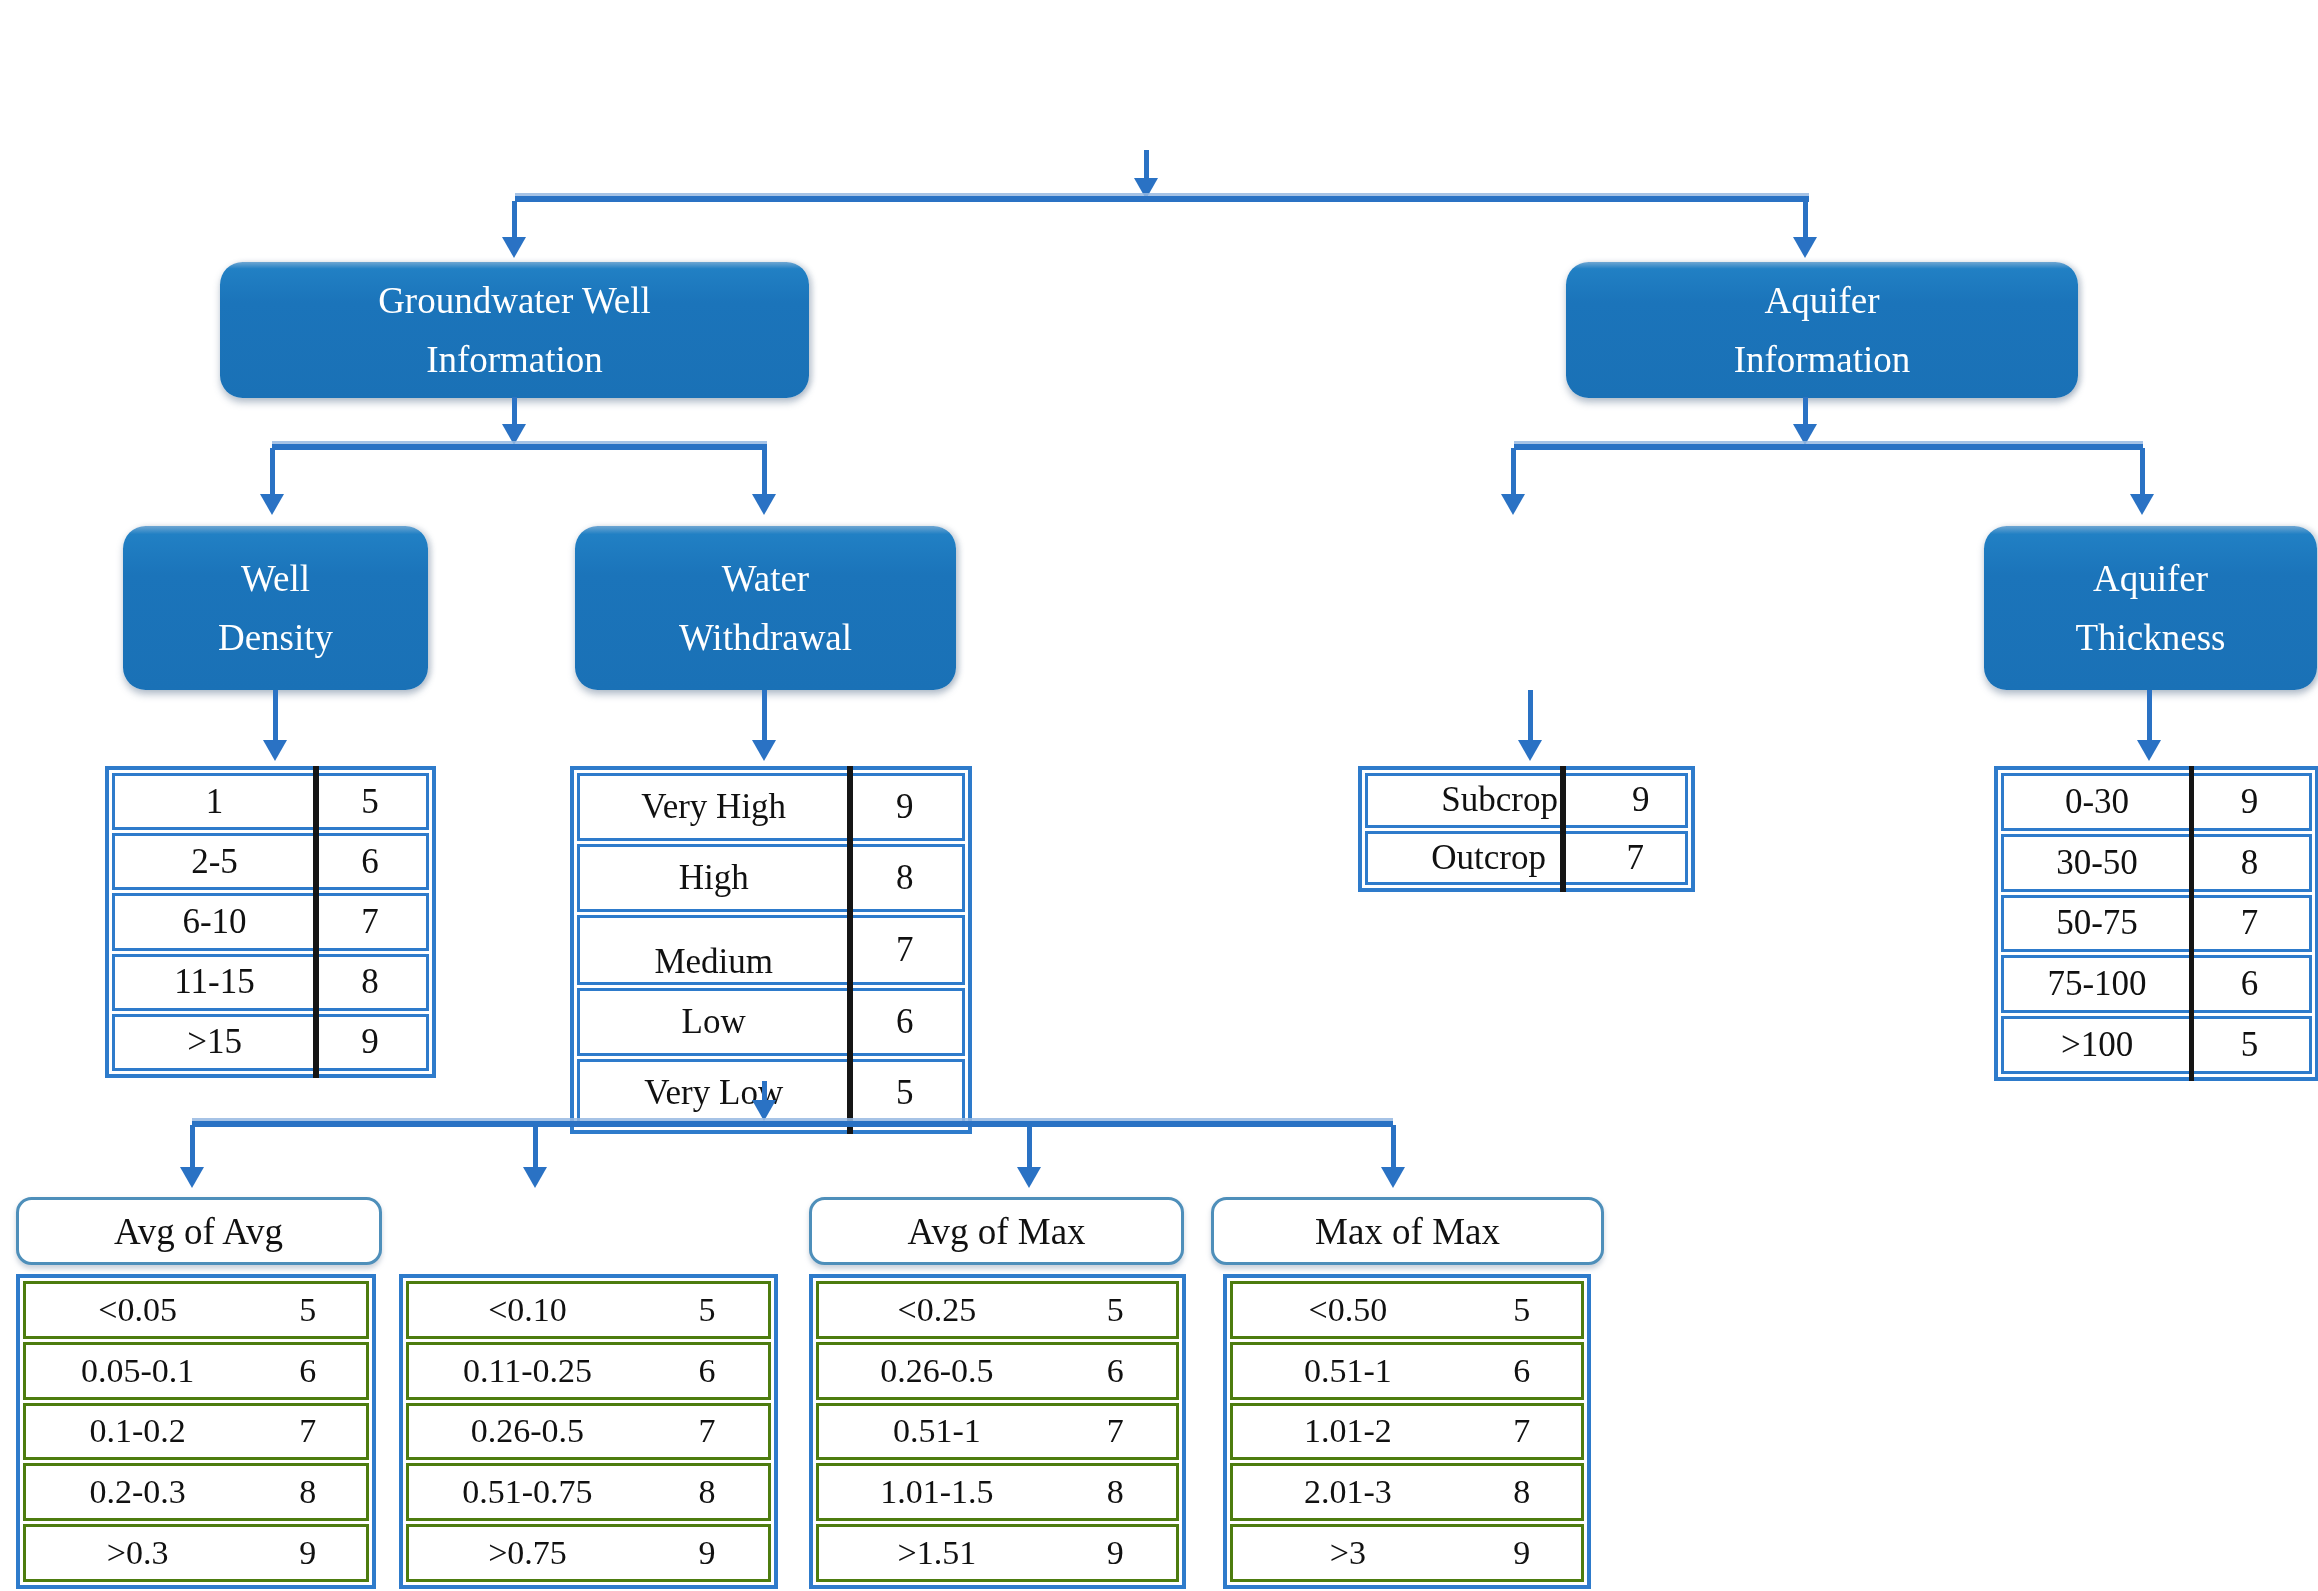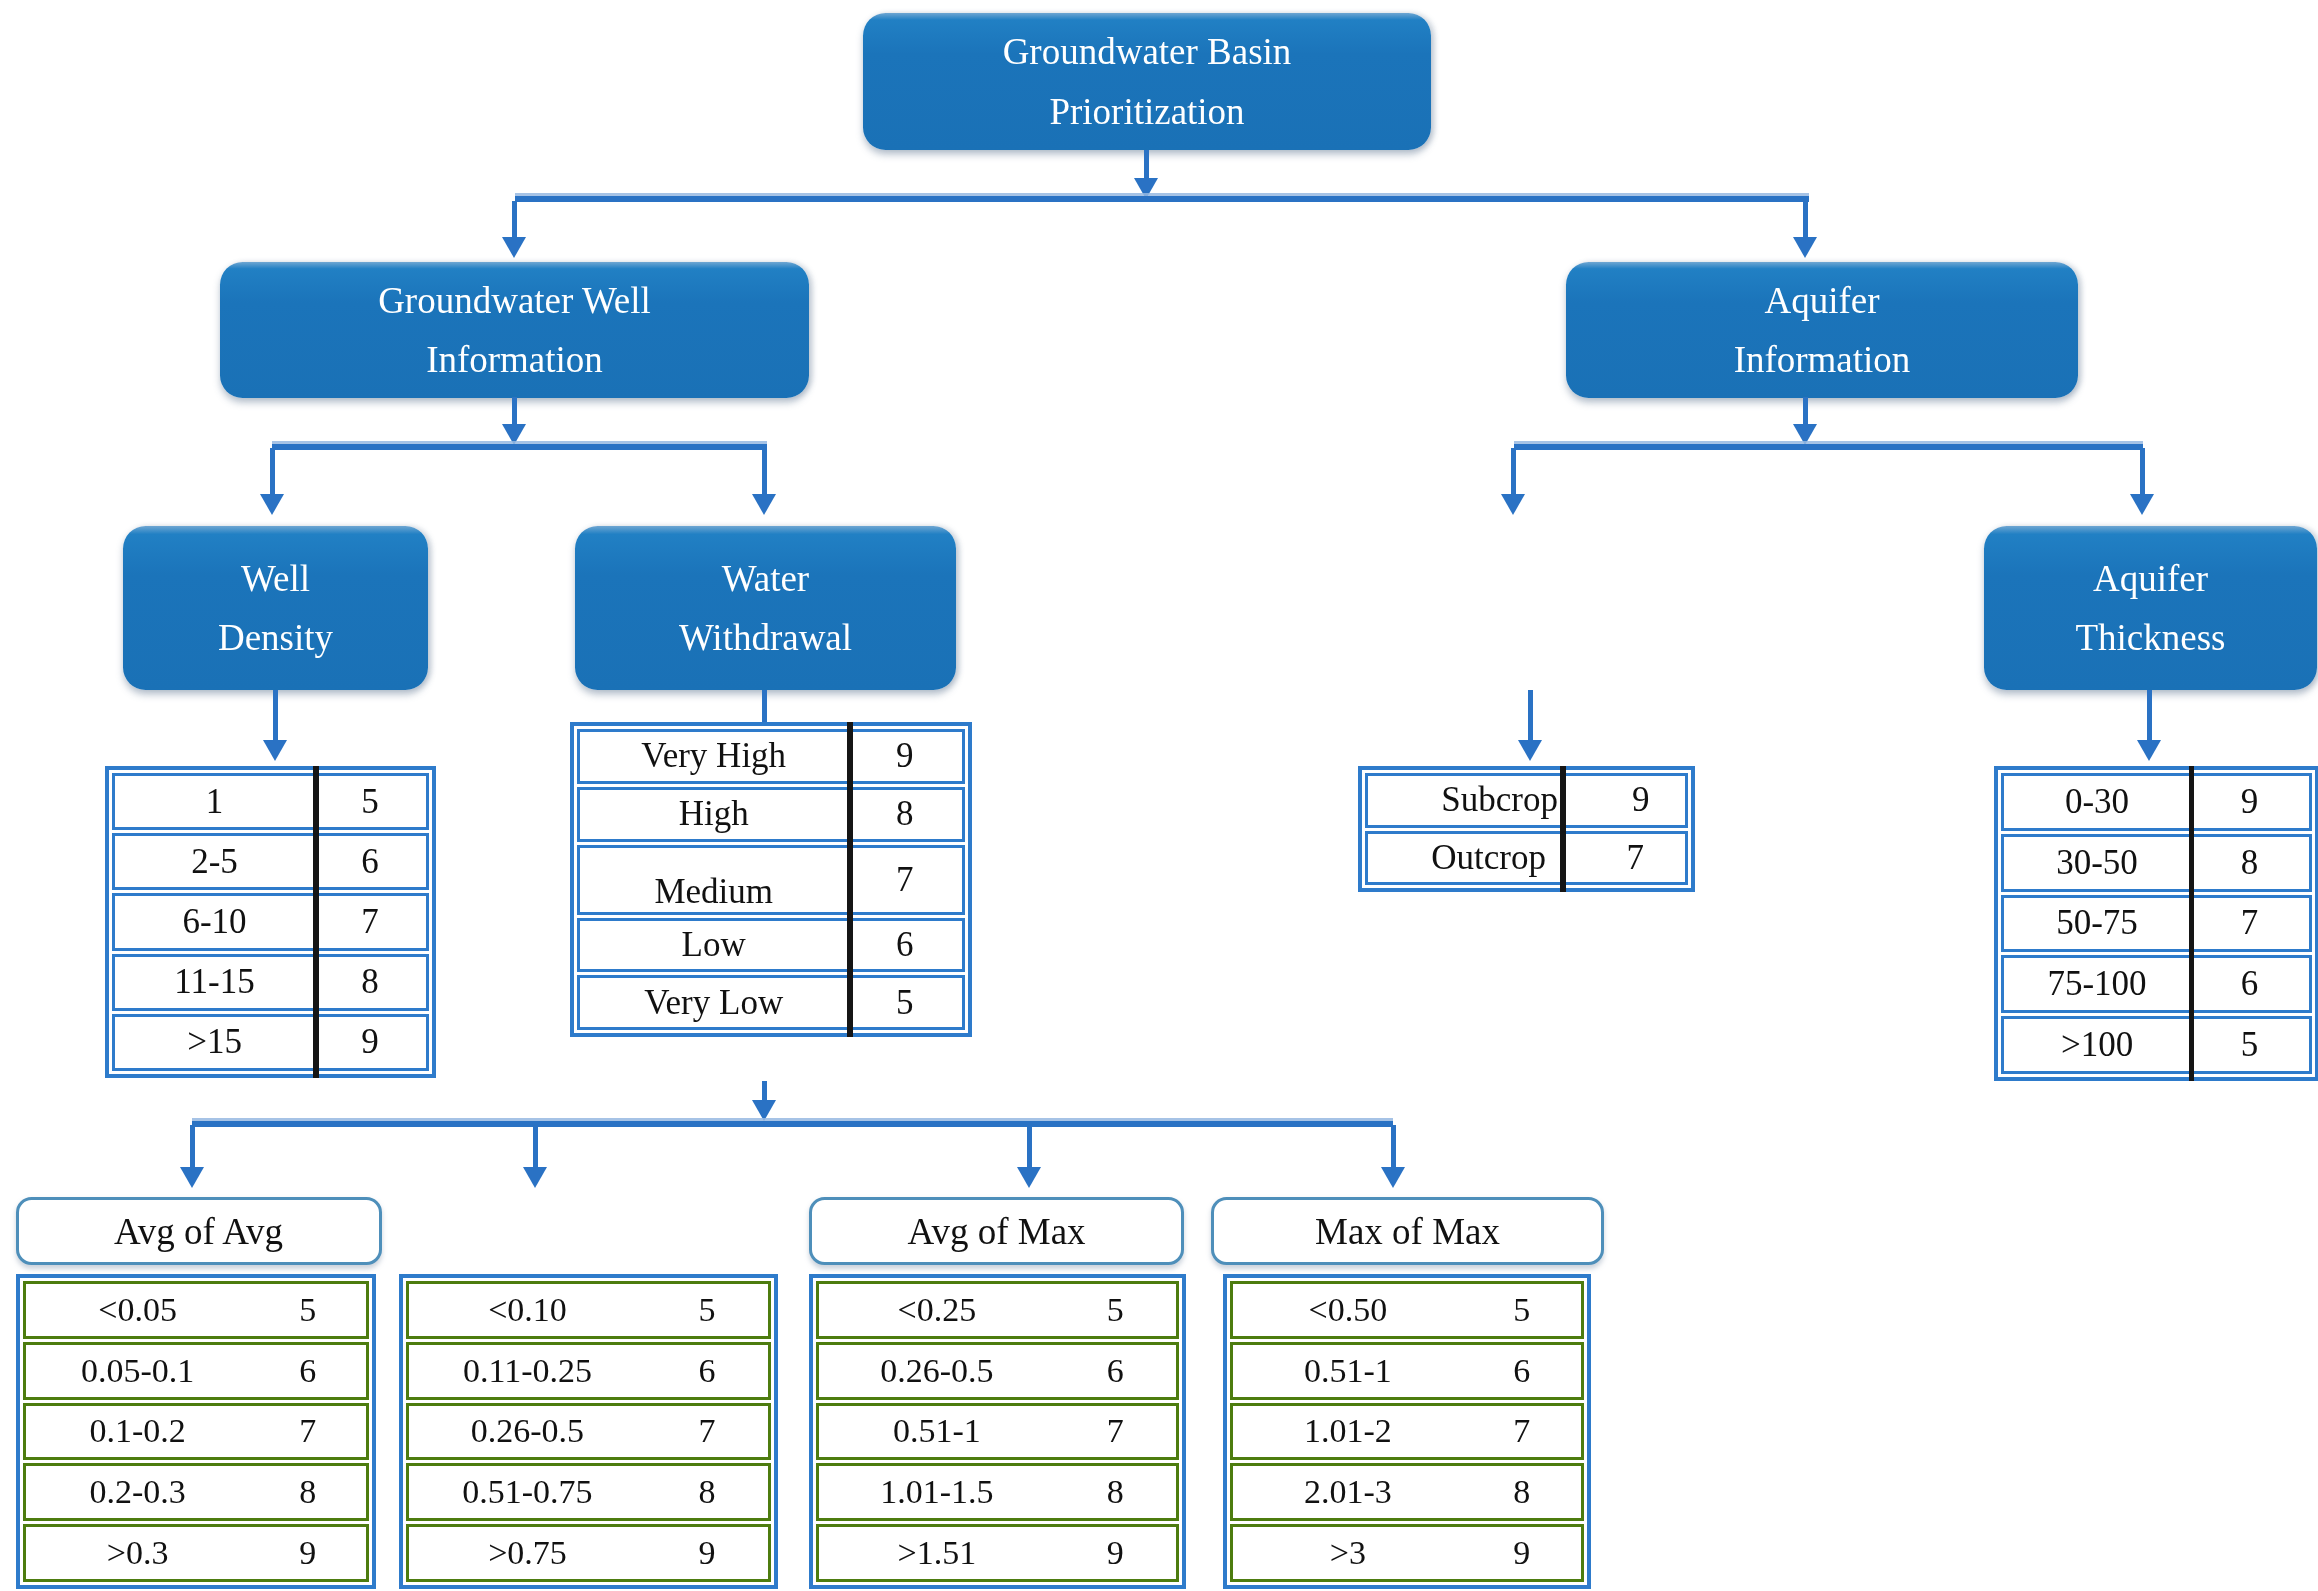--- a/index.html
+++ b/index.html
@@ -80,24 +80,20 @@
     display:flex;align-items:center;justify-content:center;
     font-size:37px;
     box-shadow:0 3.6px 5.4px rgba(110,130,155,0.35);
   }
 </style>
 </head>
 <body>
 
 <div class="canvas">
 
-  <div class="node" style="left:863px;top:13px;width:568px;height:137px;">
-    <span>Groundwater  Basin
-Prioritization</span>
-  </div>
 
   <div class="vline" style="left:1144px;top:150px;height:30px;"></div>
   <div class="arrow-down" style="left:1134px;top:178px;"></div>
   <div class="hline" style="left:515px;top:196px;width:1294px;"></div>
   <div class="vline" style="left:512px;top:201px;height:37px;"></div>
   <div class="arrow-down" style="left:502px;top:237px;"></div>
   <div class="vline" style="left:1803px;top:201px;height:37px;"></div>
   <div class="arrow-down" style="left:1793px;top:237px;"></div>
 
   <div class="node" style="left:220px;top:262px;width:589px;height:136px;">
@@ -164,21 +160,21 @@
         <div class="c1" style="width: 64%;">11-15</div>
         <div class="c2">8</div>
       </div>
       <div class="trow">
         <div class="c1" style="width: 64%;">&gt;15</div>
         <div class="c2">9</div>
       </div>
       <div class="divider" style="left: calc(64% - 2.4px);"></div>
     </div>
 
-  <div class="vtable" style="left:570px;top:722px;width:402px;height:315px;">
+  <div class="vtable" style="left:570px;top:766px;width:402px;height:368px;">
       <div class="trow">
         <div class="c1" style="width: 70%;">Very High</div>
         <div class="c2">9</div>
       </div>
       <div class="trow">
         <div class="c1" style="width: 70%;">High</div>
         <div class="c2">8</div>
       </div>
       <div class="trow">
         <div class="c1" style="width: 70%; margin-top: 24px;">Medium</div>

